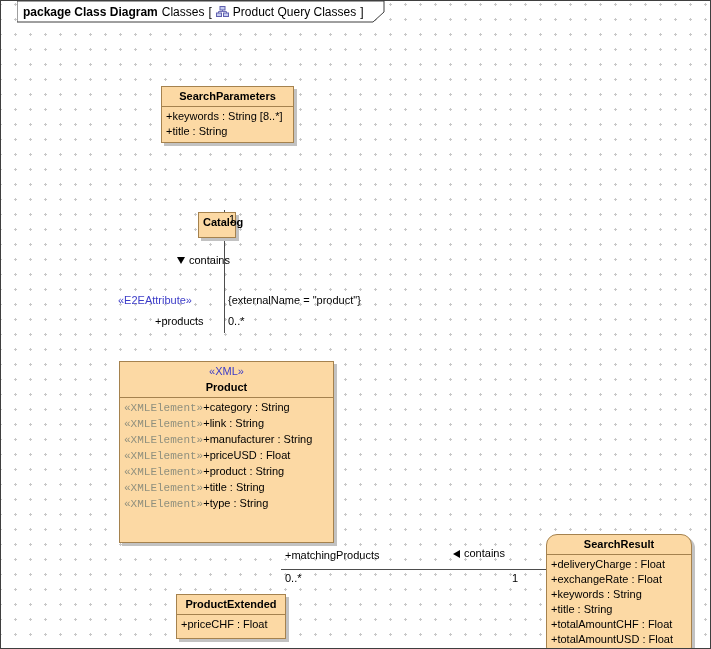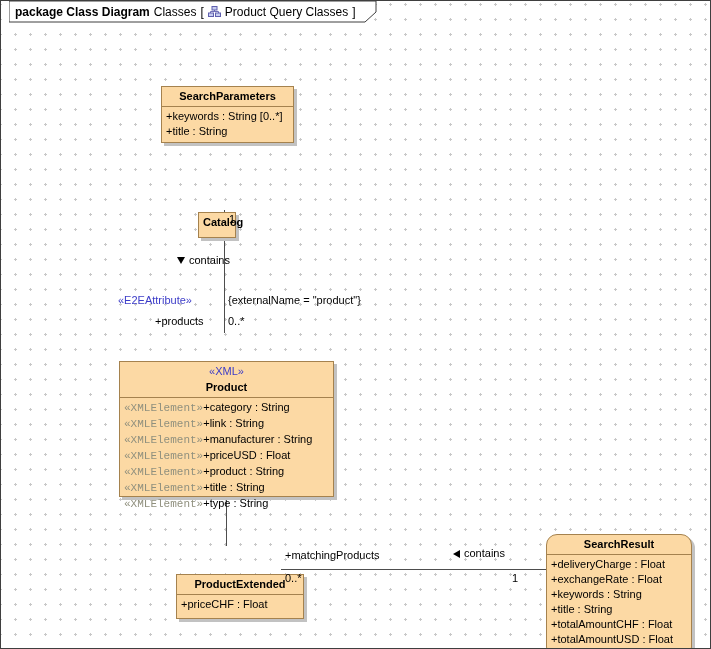--- a/index.html
+++ b/index.html
@@ -19,21 +19,21 @@
 
   .edge{position:absolute;background:#4d4d4d;}
   .gen-tri{position:absolute;}
 
   .lbl{position:absolute;font-size:11px;line-height:13px;white-space:nowrap;color:#000;
     display:flex;align-items:center;gap:4px;}
   .lbl.blue{color:#3c3cc8;}
   .tri-down{width:0;height:0;border-left:4px solid transparent;border-right:4px solid transparent;border-top:7px solid #000;}
   .tri-left{width:0;height:0;border-top:4px solid transparent;border-bottom:4px solid transparent;border-right:7px solid #000;}
 
-  #frame-tab{position:absolute;left:8px;top:0;width:368px;height:22px;}
+  #frame-tab{position:absolute;left:16px;top:0;width:368px;height:22px;}
   #frame-tab .tab-text{position:absolute;left:6px;top:0;height:21px;display:flex;align-items:center;gap:4px;
     font-size:12px;color:#000;}
   .tab-bold{font-weight:bold;}
 </style>
 </head>
 <body>
 
 <div id="canvas">
 
   <div id="frame-tab">
@@ -58,44 +58,44 @@
   <div class="edge" style="left:223px;top:209px;width:1px;height:123px;"></div>
   <div class="edge" style="left:225px;top:491px;width:1px;height:54px;"></div>
   <svg class="gen-tri" style="left:219px;top:481px;" width="13" height="11" viewBox="0 0 13 11">
     <polygon points="6.5,0.5 12.5,10 0.5,10" fill="#ffffff" stroke="#4d4d4d"></polygon>
   </svg>
   <div class="edge" style="left:280px;top:568px;width:265px;height:1px;"></div>
 
   <div class="uml-class" style="left:160px;top:57px;width:133px;height:57px;">
     <div class="uml-name">SearchParameters</div>
     <div class="uml-attrs">
-      <div class="row">+keywords : String [0..*]</div>
+      <div class="row">+keywords : String [8..*]</div>
       <div class="row">+title : String</div>
     </div>
   </div>
 
   <div class="uml-class" style="left:197px;top:183px;width:38px;height:26px;">
     <div class="uml-name">Catalog</div>
   </div>
 
-  <div class="uml-class" style="left:118px;top:332px;width:215px;height:136px;">
+  <div class="uml-class" style="left:118px;top:332px;width:215px;height:182px;">
     <div class="uml-stereo-line">«XML»</div>
     <div class="uml-name">Product</div>
     <div class="uml-attrs">
       <div class="row"><span class="stereo-gray">«XMLElement»</span><span>+category : String</span></div>
       <div class="row"><span class="stereo-gray">«XMLElement»</span><span>+link : String</span></div>
       <div class="row"><span class="stereo-gray">«XMLElement»</span><span>+manufacturer : String</span></div>
       <div class="row"><span class="stereo-gray">«XMLElement»</span><span>+priceUSD : Float</span></div>
       <div class="row"><span class="stereo-gray">«XMLElement»</span><span>+product : String</span></div>
       <div class="row"><span class="stereo-gray">«XMLElement»</span><span>+title : String</span></div>
       <div class="row"><span class="stereo-gray">«XMLElement»</span><span>+type : String</span></div>
     </div>
   </div>
 
-  <div class="uml-class" style="left:175px;top:545px;width:128px;height:45px;">
+  <div class="uml-class" style="left:175px;top:565px;width:110px;height:45px;">
     <div class="uml-name">ProductExtended</div>
     <div class="uml-attrs">
       <div class="row">+priceCHF : Float</div>
     </div>
   </div>
 
   <div class="uml-class" style="left:545px;top:505px;width:146px;height:124px;border-radius:11px;">
     <div class="uml-name">SearchResult</div>
     <div class="uml-attrs">
       <div class="row">+deliveryCharge : Float</div>

